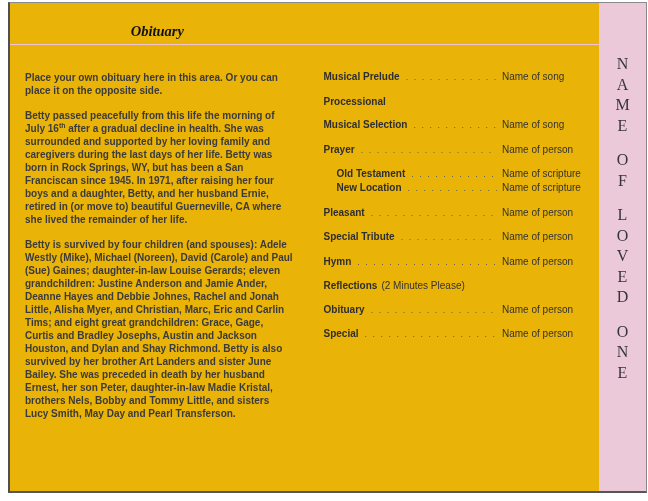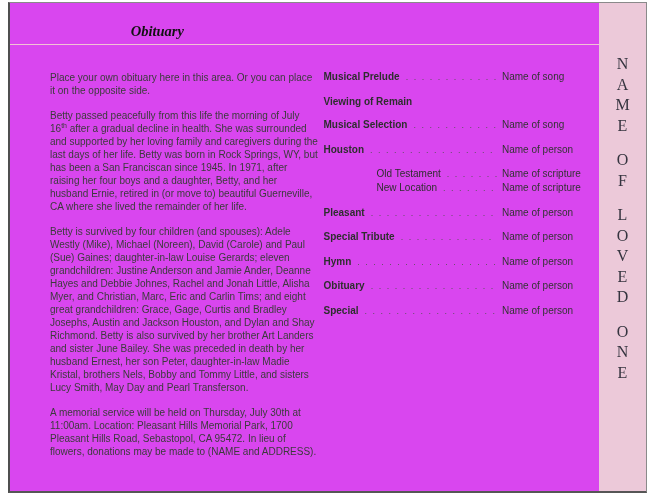--- a/index.html
+++ b/index.html
@@ -1,43 +1,43 @@
 <!DOCTYPE html>
 <html><head>
 <meta charset="utf-8">
 <style>
   html,body{margin:0;padding:0;background:#ffffff;}
   body{width:648px;height:501px;position:relative;overflow:hidden;
        font-family:"Liberation Sans",sans-serif;-webkit-font-smoothing:antialiased;}
   .page{position:absolute;left:8px;top:2px;width:639px;height:491px;box-sizing:border-box;
         border:1px solid #8a8a8a;border-left:2px solid #4f4f4f;border-bottom:2px solid #565656;
-        display:flex;background:#d946ef;}
+        display:flex;background:#eab308;}
   .content{flex:1;display:flex;flex-direction:column;min-width:0;}
   .hdr{height:41px;border-bottom:1px solid #f2c3d5;display:flex;flex:none;}
   .hdr .half{width:50%;display:flex;align-items:flex-end;justify-content:center;
              padding-bottom:4px;box-sizing:border-box;}
   .hdr .title{font-family:"Liberation Serif",serif;font-weight:bold;font-style:italic;
               font-size:14.5px;color:#111;}
   .cols{flex:1;display:flex;}
-  .col-left{width:50%;box-sizing:border-box;padding:26px 12px 0 40px;}
+  .col-left{width:50%;box-sizing:border-box;padding:26px 12px 0 15px;font-weight:bold;}
   .col-left p{margin:0 0 12px 0;font-size:10px;line-height:13px;color:#3b3b3b;width:268px;}
   .col-left sup{font-size:7px;line-height:0;}
   .col-right{width:50%;box-sizing:border-box;padding:25px 13px 0 19px;
              font-size:10px;color:#333;}
   .row{display:flex;align-items:baseline;line-height:13px;margin-bottom:10.5px;}
   .row .lbl{font-weight:bold;color:#2e2e2e;white-space:nowrap;}
   .row .note{margin-left:4px;white-space:nowrap;color:#333;}
   .row .leader{flex:1;overflow:hidden;white-space:nowrap;color:#555;margin:0 5px 0 6px;
                font-size:9px;letter-spacing:1.5px;}
   .row .leader::after{content:". . . . . . . . . . . . . . . . . . . . . . . . . . . . . . . . . . . . . . . . . . . .";}
   .row .val{width:84px;flex:none;color:#333;}
   .grp{margin-bottom:10.5px;}
   .grp .row{margin-bottom:0;}
   .row.sub{margin-left:13px;}
-  .row.sub .lbl{font-weight:normal;margin-left:40px;}
+  .row.sub .lbl{font-weight:bold;}
   .sidebar{width:47px;flex:none;background:#ecc9d9;display:flex;flex-direction:column;
            align-items:center;padding-top:51px;box-sizing:border-box;}
   .sidebar .word{display:flex;flex-direction:column;align-items:center;margin-bottom:14px;}
   .sidebar .ltr{font-family:"Liberation Serif",serif;font-size:16px;line-height:20.5px;
                 color:#35343f;}
 </style>
 </head>
 <body>
 
 <div class="page">
@@ -45,38 +45,37 @@
     <div class="hdr">
       <div class="half">
         <span class="title">Obituary</span>
       </div>
     </div>
     <div class="cols">
       <div class="col-left" id="obituary-col">
           <p><span>Place your own obituary here in this area. Or you can place it on the opposite side.</span></p>
           <p><span>Betty passed peacefully from this life the morning of July 16</span><sup>th</sup><span> after a gradual decline in health.  She was surrounded and supported by her loving family and caregivers during the last days of her life.  Betty was born in Rock Springs, WY, but has been a San Franciscan since 1945.  In 1971, after raising her four boys and a daughter, Betty, and her husband Ernie, retired in (or move to) beautiful Guerneville, CA where she lived the remainder of her life.</span></p>
           <p><span>Betty is survived by four children (and spouses): Adele Westly (Mike), Michael (Noreen), David (Carole) and Paul (Sue) Gaines;  daughter-in-law Louise Gerards;  eleven grandchildren: Justine Anderson and Jamie Ander, Deanne Hayes and Debbie Johnes, Rachel and Jonah Little, Alisha Myer, and Christian, Marc, Eric and Carlin Tims;  and eight great grandchildren: Grace, Gage, Curtis and Bradley Josephs, Austin and Jackson Houston, and Dylan and Shay Richmond.  Betty is also survived by her brother Art Landers and sister June Bailey.  She was preceded in death by her husband Ernest, her son Peter, daughter-in-law Madie Kristal, brothers Nels, Bobby and Tommy Little, and sisters Lucy Smith, May Day and Pearl Transferson.</span></p>
-          <p><span>A memorial service will be held on Thursday, July 30th at 11:00am.  Location:  Pleasant Hills Memorial Park, 1700 Pleasant Hills Road, Sebastopol, CA 95472.  In lieu of flowers, donations may be made to (NAME and ADDRESS).</span></p>
         </div>
       <div class="col-right" id="service-col">
           <div class="row">
             <span class="lbl">Musical Prelude</span>
             <span class="leader"></span>
             <span class="val">Name of song</span>
           </div>
           <div class="row">
-            <span class="lbl">Viewing of Remain</span>
+            <span class="lbl">Processional</span>
           </div>
           <div class="row">
             <span class="lbl">Musical Selection</span>
             <span class="leader"></span>
             <span class="val">Name of song</span>
           </div>
           <div class="row">
-            <span class="lbl">Houston</span>
+            <span class="lbl">Prayer</span>
             <span class="leader"></span>
             <span class="val">Name of person</span>
           </div>
           <div class="grp">
             <div class="row sub">
               <span class="lbl">Old Testament</span>
               <span class="leader"></span>
               <span class="val">Name of scripture</span>
             </div>
             <div class="row sub">
@@ -92,20 +91,24 @@
           </div>
           <div class="row">
             <span class="lbl">Special Tribute</span>
             <span class="leader"></span>
             <span class="val">Name of person</span>
           </div>
           <div class="row">
             <span class="lbl">Hymn</span>
             <span class="leader"></span>
             <span class="val">Name of person</span>
+          </div>
+          <div class="row">
+            <span class="lbl">Reflections</span>
+            <span class="note">(2 Minutes Please)</span>
           </div>
           <div class="row">
             <span class="lbl">Obituary</span>
             <span class="leader"></span>
             <span class="val">Name of person</span>
           </div>
           <div class="row">
             <span class="lbl">Special</span>
             <span class="leader"></span>
             <span class="val">Name of person</span>

